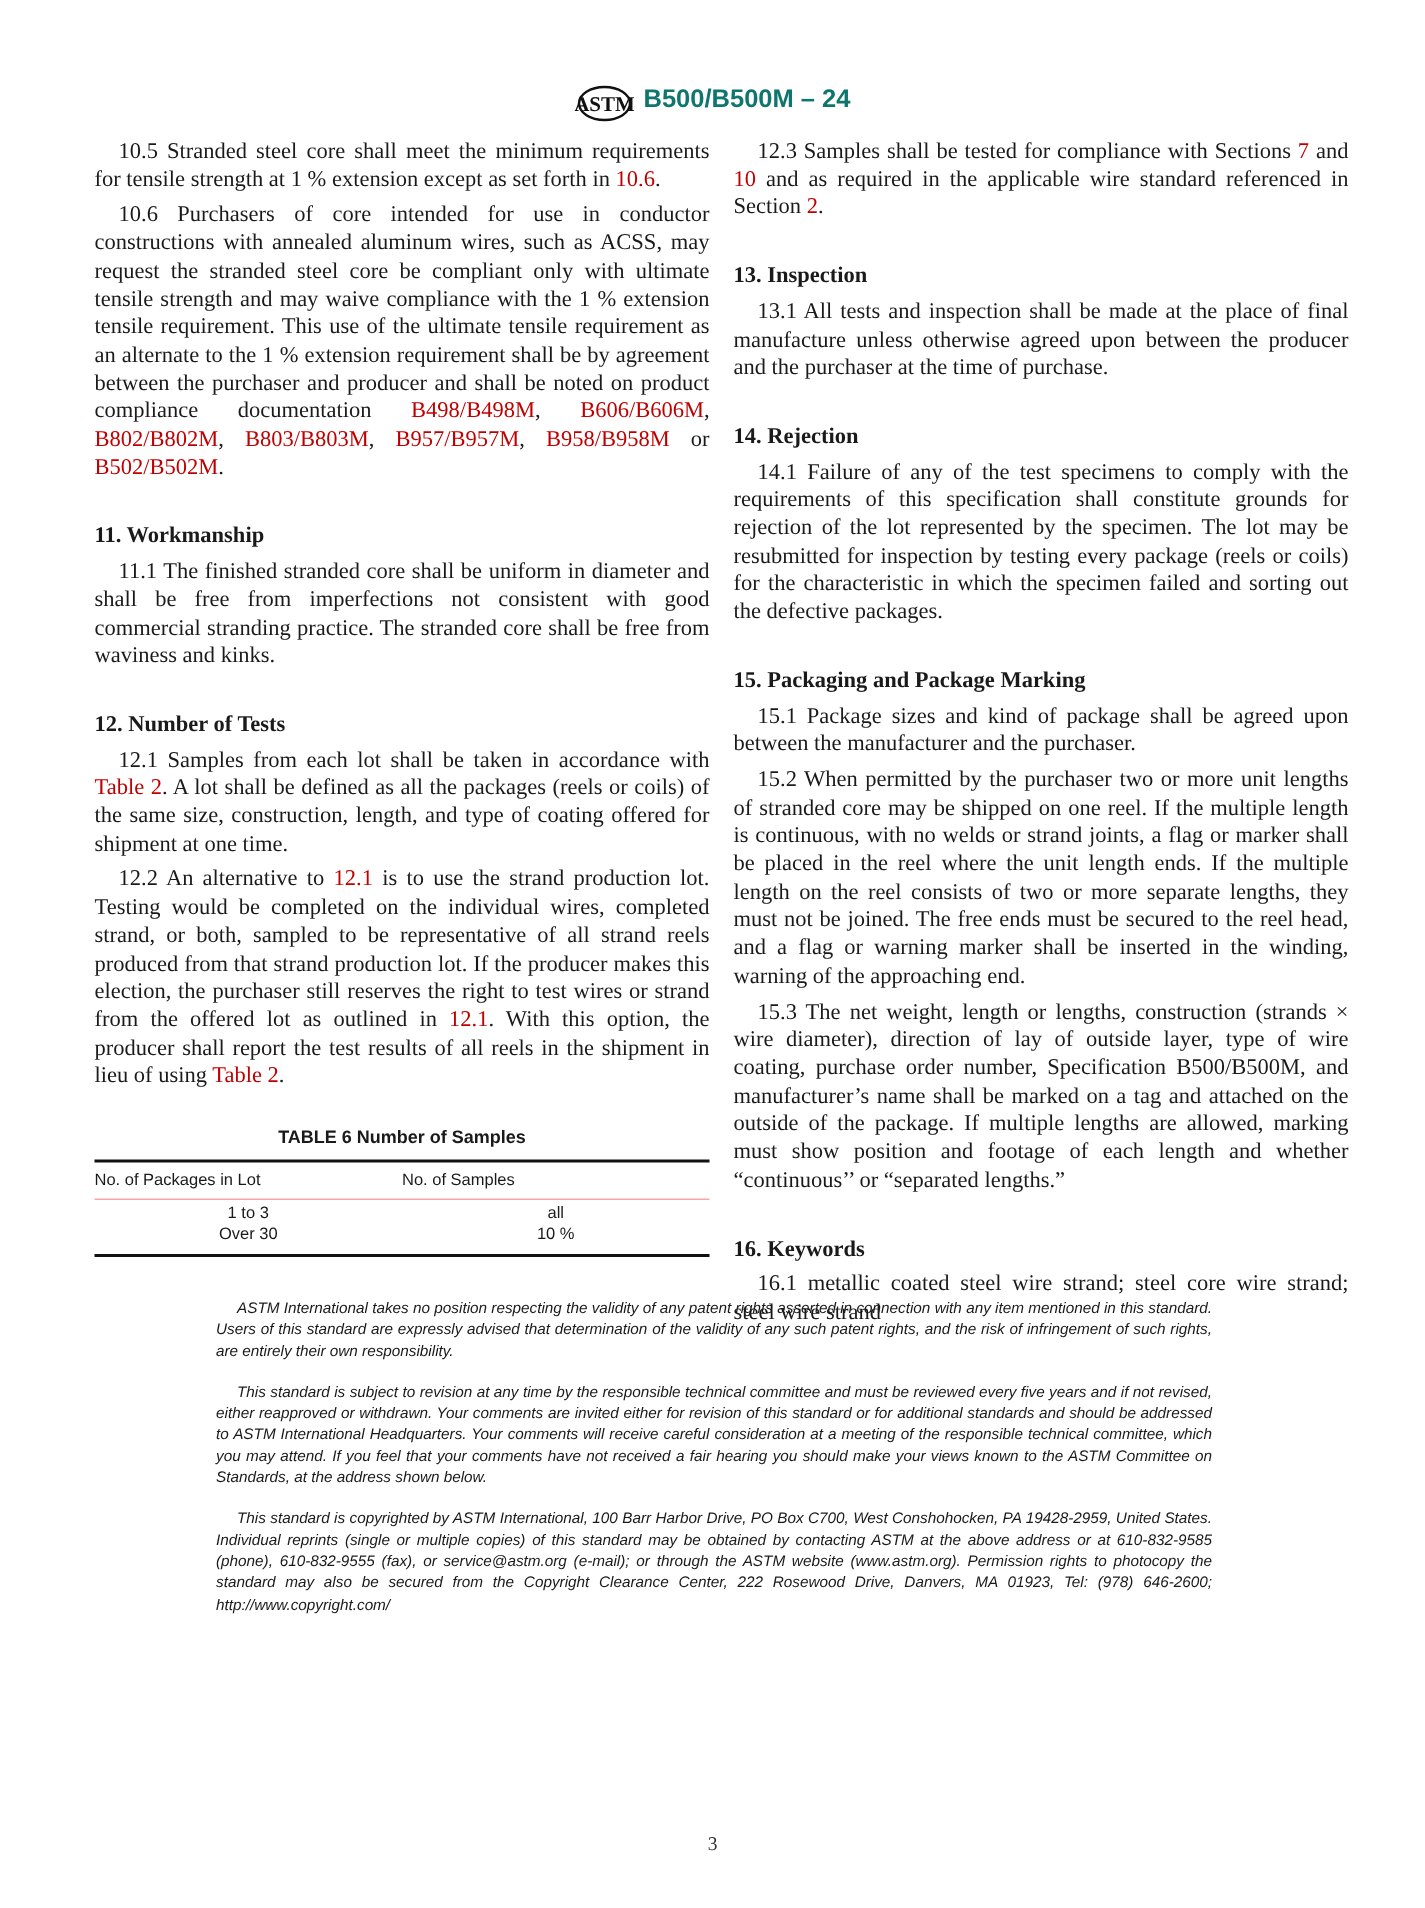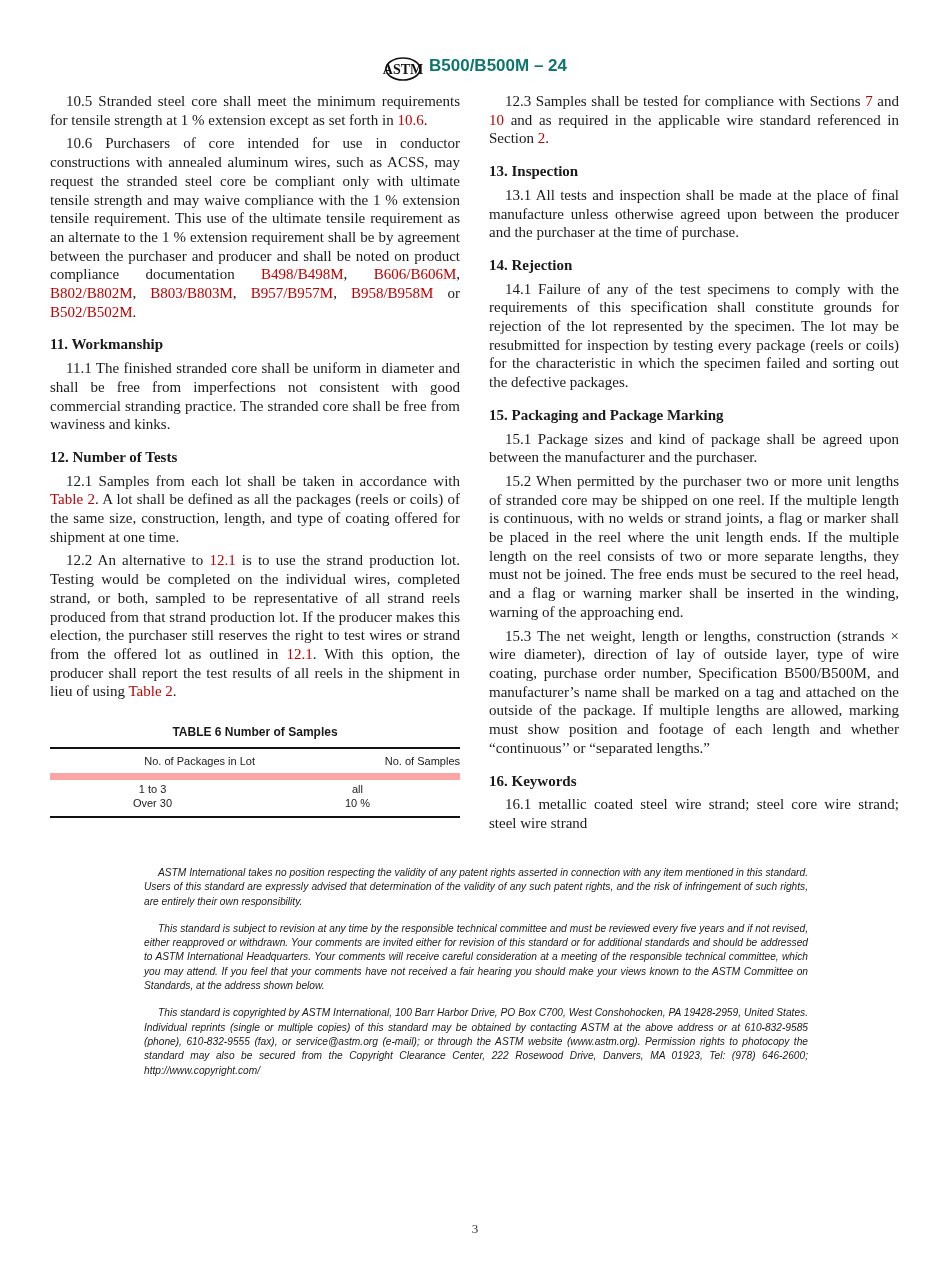--- a/index.html
+++ b/index.html
@@ -14,36 +14,36 @@
     }
     .logo { width: 40px; height: 26px; display: inline-block; }
     .doc-id {
       font-family: "Liberation Sans", "DejaVu Sans", sans-serif;
       font-weight: bold; font-size: 17px; color: #0f766e;
     }
     .col {
       position: absolute; top: 92px; width: 410px;
       font-size: 15px; line-height: 18.7px; text-align: justify;
     }
-    .col-left { left: 50px; }
+    .col-left { left: 63px; }
     .col-right { left: 489px; }
     .para { margin: 0 0 5px 0; text-indent: 16px; hyphens: manual; }
-    .section-head { font-weight: bold; margin: 14px 0 5px 0; font-size: 15px; }
+    .section-head { font-weight: bold; margin: 27px 0 5px 0; font-size: 15px; }
     .link { color: #c00000; text-decoration: none; }
     .table-wrap { margin-top: 22px; width: 410px; }
     .table-title {
       font-family: "Liberation Sans", "DejaVu Sans", sans-serif;
       font-weight: bold; font-size: 12px; text-align: center; margin-bottom: 5px;
     }
     table {
       width: 410px; border-collapse: collapse;
       font-family: "Liberation Sans", "DejaVu Sans", sans-serif; font-size: 11px;
       border-top: 2px solid #111; border-bottom: 2px solid #111;
     }
-    th { font-weight: normal; padding: 3px 0 2px 0; border-bottom: 7px solid #fca5a5; width: 50%; text-align: right; }
+    th { font-weight: normal; padding: 3px 0 2px 0; border-bottom: 1px solid #fca5a5; width: 50%; text-align: left; }
     td { text-align: center; padding: 0; line-height: 14px; }
     tbody tr:first-child td { padding-top: 2px; }
     tbody tr:last-child td { padding-bottom: 6px; }
     .footer-notes {
       position: absolute; top: 866px; left: 144px; width: 664px;
       font-family: "Liberation Sans", "DejaVu Sans", sans-serif;
       font-style: italic; font-size: 10.2px; line-height: 14.3px; text-align: justify;
       color: #1a1a1a;
     }
     .note { margin: 0 0 13px 0; text-indent: 14px; }

